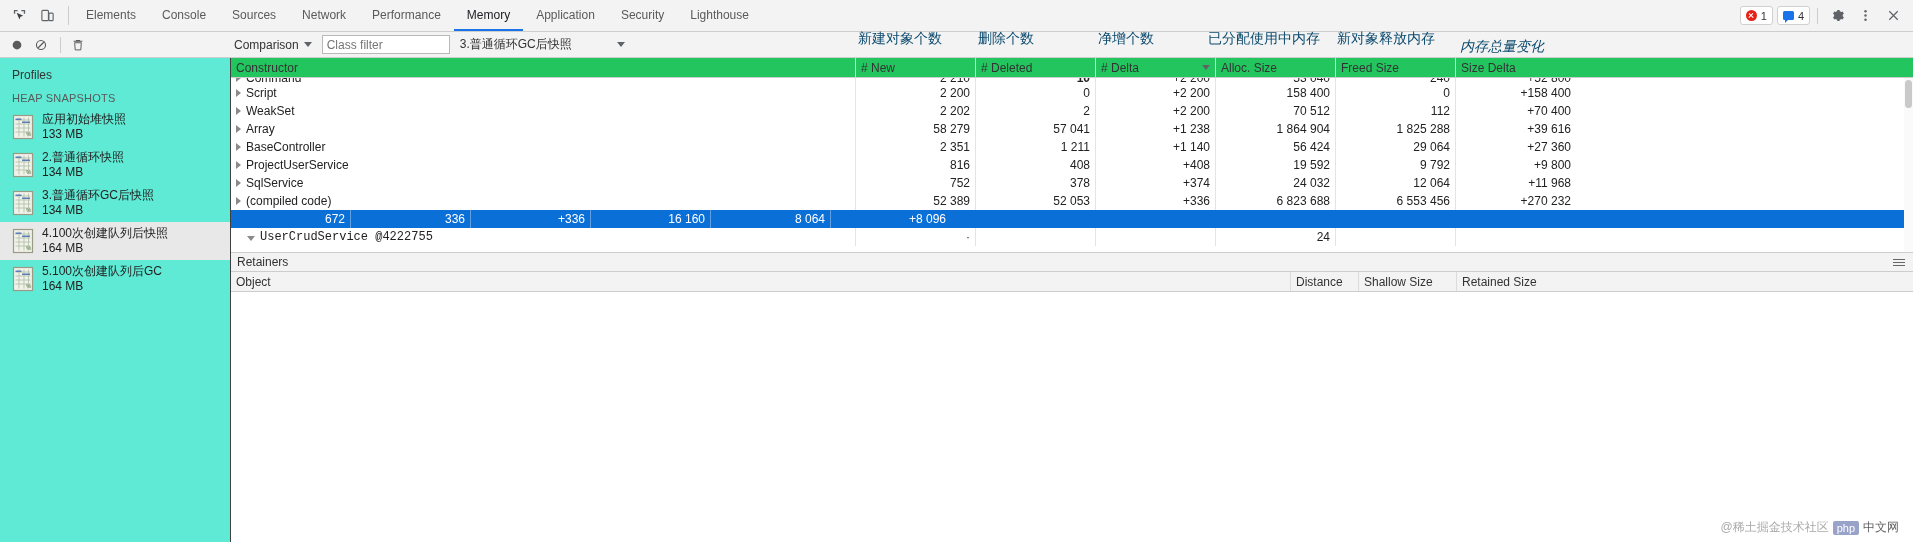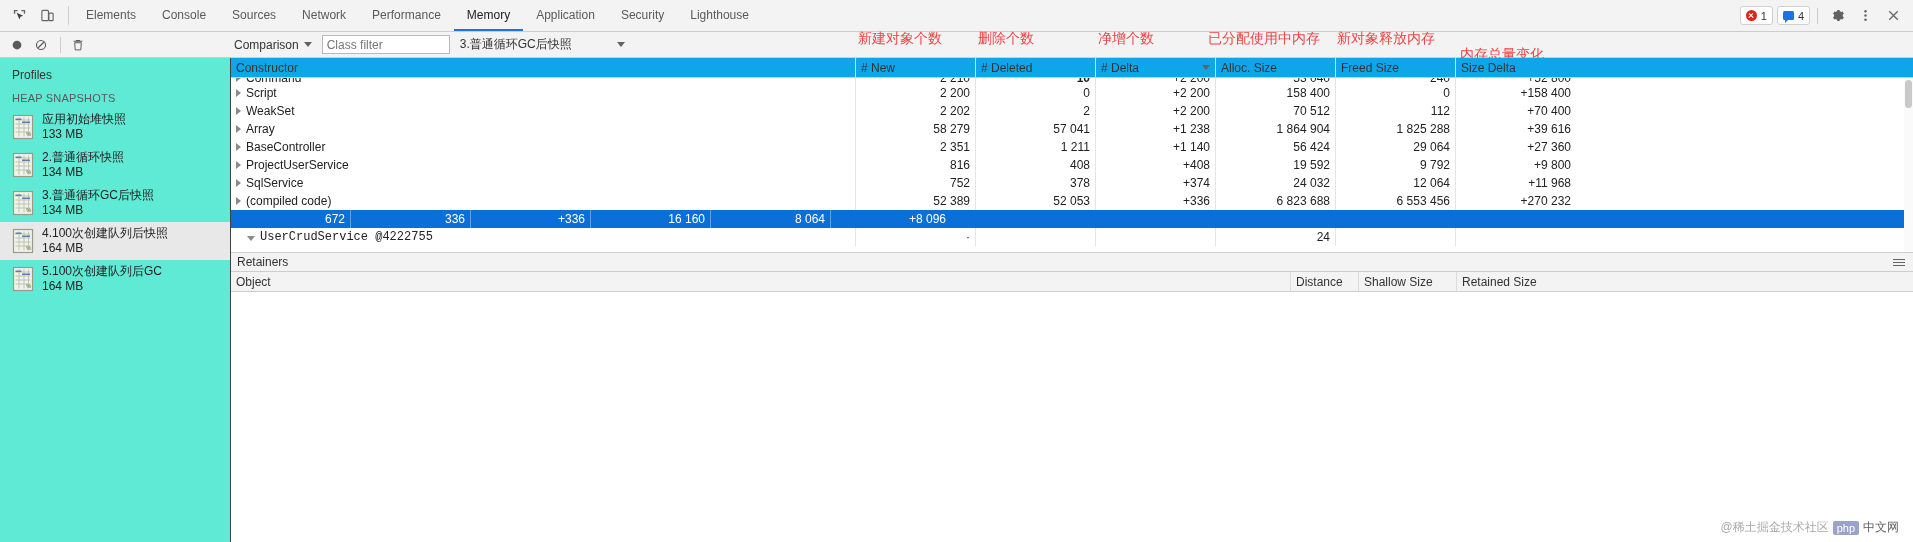--- a/index.html
+++ b/index.html
@@ -59,21 +59,21 @@
   .caret { width: 0; height: 0; border-left: 4px solid transparent; border-right: 4px solid transparent; border-top: 5px solid #5f6368; }
   .classfilter {
     width: 128px; height: 19px; border: 1px solid #b9b9b9; background: #fff;
     font-size: 12px; color: #9aa0a6; padding: 0 4px; font-family: "Liberation Sans", sans-serif;
     outline: none;
   }
 
   
   .annots { position: absolute; left: 0; top: 26px; width: 1913px; height: 22px; pointer-events: none; }
   .annot {
-    position: absolute; color: #ef4444; font-size: 14px; white-space: nowrap;
+    position: absolute; color: #0c4a6e; font-size: 14px; white-space: nowrap;
     font-family: "Liberation Sans", sans-serif;
   }
 
   
   .body { flex: 1; display: flex; min-height: 0; }
 
   
   .sidebar {
     width: 231px; min-width: 231px; background: #5eead4;
     border-right: 1px solid #404040; padding-top: 6px; overflow: hidden;
@@ -88,21 +88,21 @@
   .snap-ico { width: 22px; height: 26px; flex: 0 0 22px; position: relative; }
   .snap-txt { display: flex; flex-direction: column; justify-content: center; line-height: 1.25; }
   .snap-name { font-size: 12px; color: #222; }
   .snap-size { font-size: 12px; color: #222; }
 
   
   .main { flex: 1; display: flex; flex-direction: column; min-width: 0; position: relative; }
 
   
   .ghead {
-    height: 20px; min-height: 20px; background: #0ea5e9;
+    height: 20px; min-height: 20px; background: #22c55e;
     border-bottom: 1px solid #cdcdcd; display: flex; align-items: center;
     font-size: 12px; color: #333;
   }
   .gcell { padding: 0 5px; display: flex; align-items: center; height: 100%; border-right: 1px solid #dcdcdc; }
   .gcell.num { justify-content: flex-start; }
   .sort-caret { margin-left: auto; width: 0; height: 0; border-left: 4px solid transparent; border-right: 4px solid transparent; border-top: 5px solid #5f6368; }
 
   .gbody { flex: 0 0 auto; overflow: hidden; position: relative; background: #fff; }
   .grow { display: flex; height: 18px; align-items: center; font-size: 12px; color: #222; cursor: pointer; }
   .grow.sel { background: #0b6fd8; color: #fff; }
@@ -250,21 +250,21 @@
       </div>
     </div>
   </div>
 
   <div class="annots">
     <div class="annot" style="left:858px;top:4px;">新建对象个数</div>
     <div class="annot" style="left:978px;top:4px;">删除个数</div>
     <div class="annot" style="left:1098px;top:4px;">净增个数</div>
     <div class="annot" style="left:1208px;top:4px;">已分配使用中内存</div>
     <div class="annot" style="left:1337px;top:4px;">新对象释放内存</div>
-    <div class="annot" style="left:1460px;top:20px;">内存总量变化</div>
+    <div class="annot" style="left:1460px;top:12px;font-style:italic;">内存总量变化</div>
   </div>
 
   <div class="body">
 
     <div class="sidebar">
       <div class="sb-title">Profiles</div>
       <div class="sb-section">HEAP SNAPSHOTS</div>
 
       <div class="snap">
         <span class="snap-ico">

